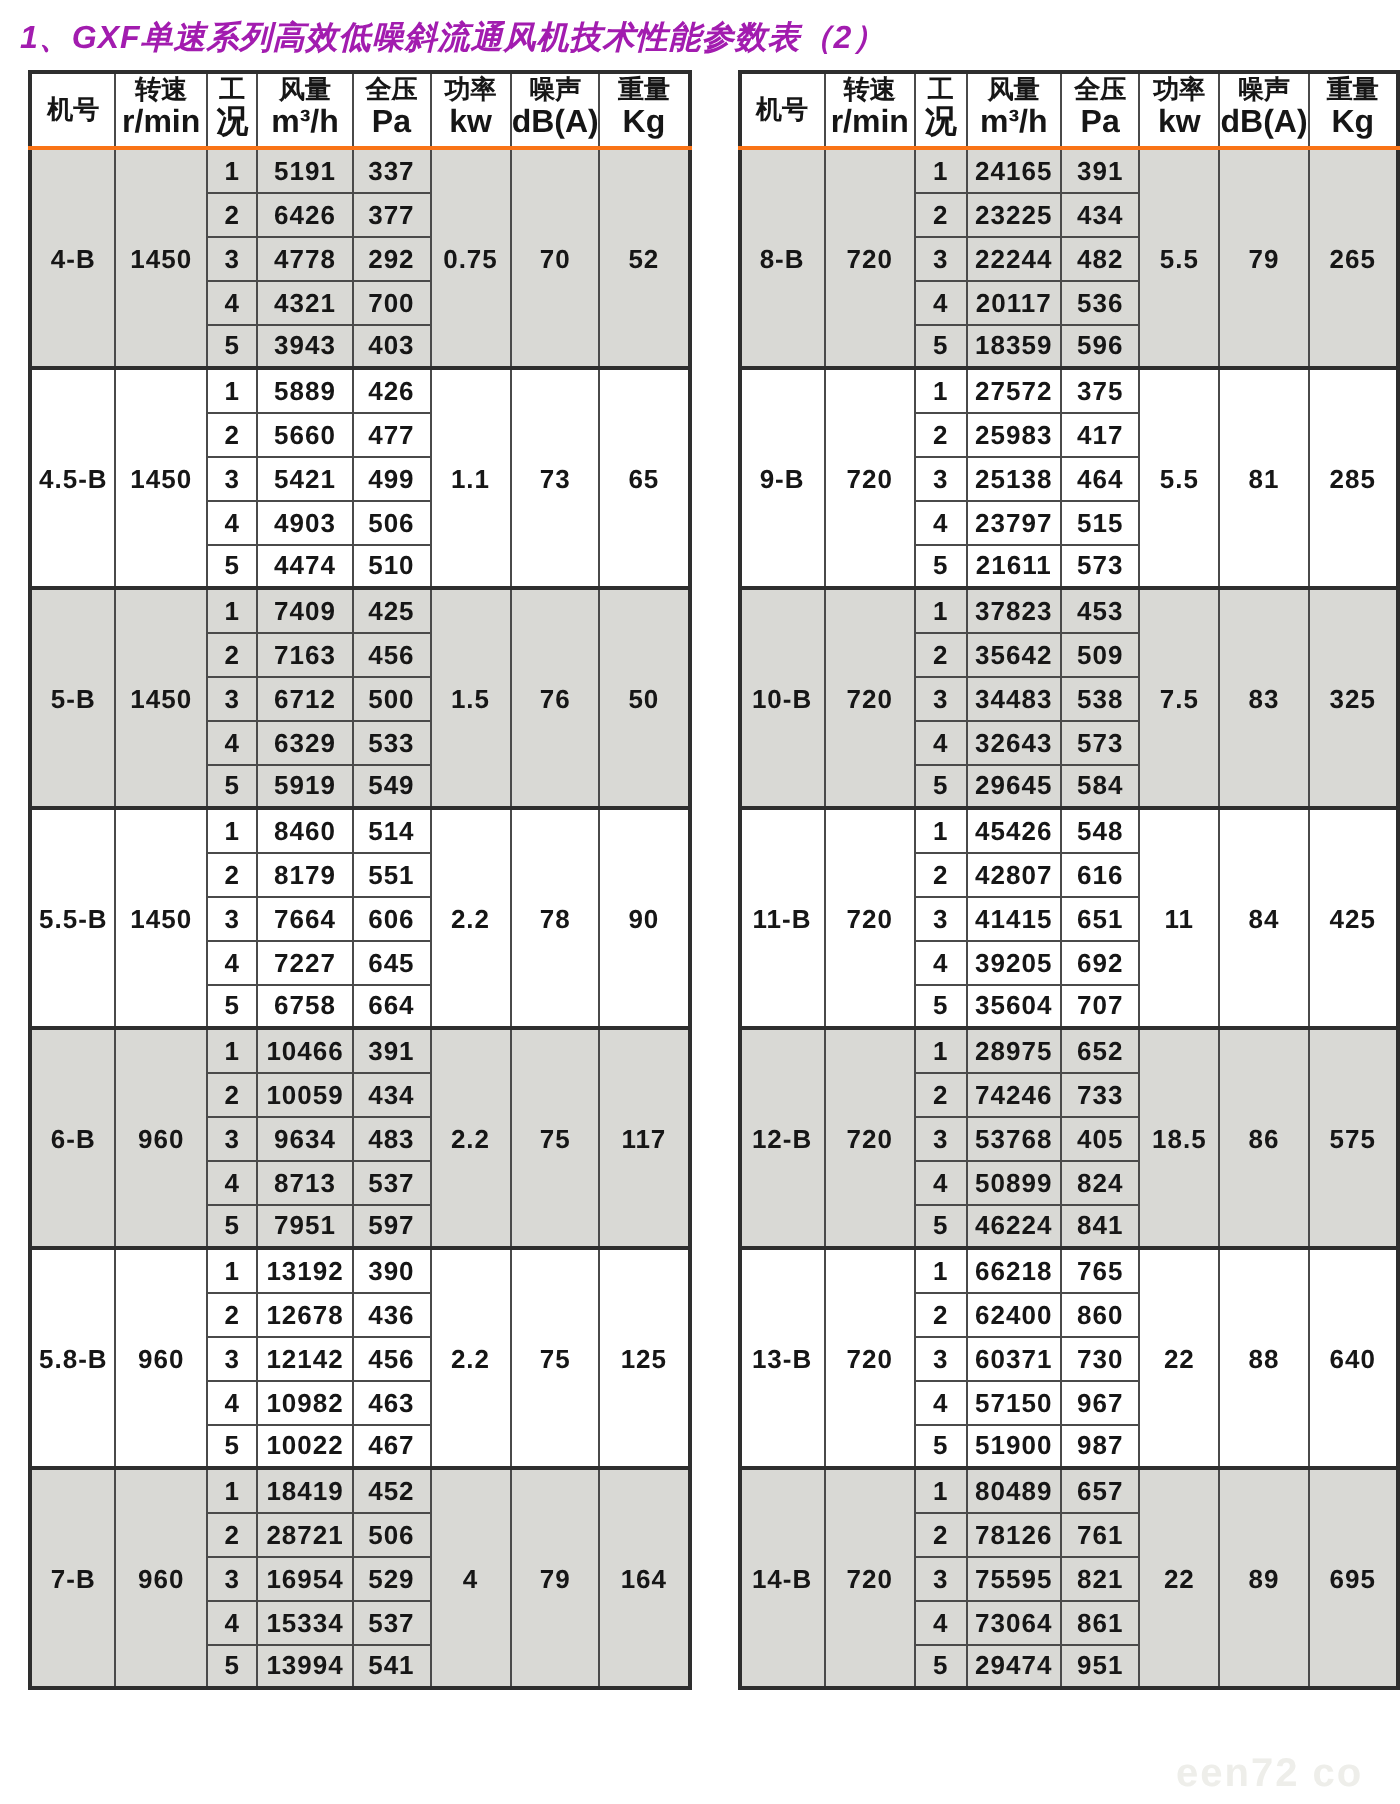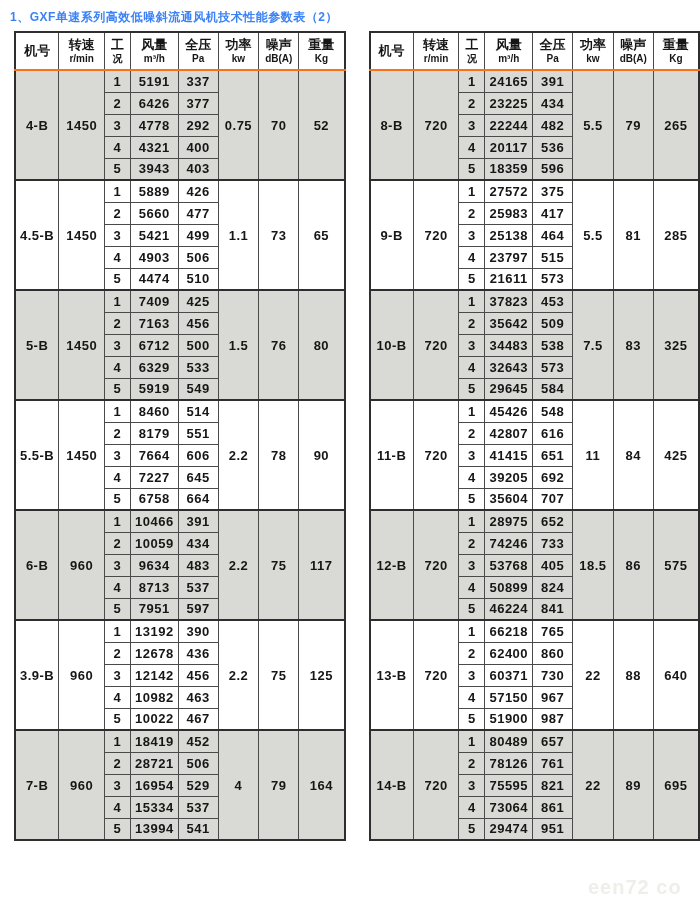--- a/index.html
+++ b/index.html
@@ -5,26 +5,27 @@
   * { box-sizing: border-box; }
   html, body {
     margin: 0; padding: 0;
     width: 700px; height: 902px;
     background: #ffffff;
     font-family: "Liberation Sans", sans-serif;
     overflow: hidden;
     position: relative;
   }
   .title {
-    font-size: 12px;
+    font-size: 16px;
     font-weight: bold;
-    color: #3b82f6;
+    color: #a21caf;
     margin: 9px 0 5px 10px;
     letter-spacing: 0.5px;
     white-space: nowrap;
+    font-style: italic;
   }
   .tables {
     display: flex;
     gap: 23px;
     padding-left: 14px;
   }
   table {
     border-collapse: collapse;
     table-layout: fixed;
     border: 2px solid #2e2e2e;
@@ -38,21 +39,21 @@
     padding: 0;
     overflow: hidden;
   }
   thead th {
     height: 38px;
     font-size: 13px;
     line-height: 1.15;
     background: #ffffff;
   }
   thead { border-bottom: 2px solid #f97316; }
-  th .sub { font-size: 10px; font-weight: bold; }
+  th .sub { font-size: 16px; font-weight: bold; }
   td {
     height: 22px;
     font-size: 13px;
     letter-spacing: 0.5px;
   }
   tbody { border-top: 2px solid #2e2e2e; }
   tbody.shaded td { background: #d9d9d5; }
   .watermark {
     position: absolute;
     left: 588px;
@@ -135,21 +136,21 @@
           <td>377</td>
         </tr>
         <tr>
           <td>3</td>
           <td>4778</td>
           <td>292</td>
         </tr>
         <tr>
           <td>4</td>
           <td>4321</td>
-          <td>400</td>
+          <td>700</td>
         </tr>
         <tr>
           <td>5</td>
           <td>3943</td>
           <td>403</td>
         </tr>
       </tbody>
       <tbody>
         <tr>
           <td rowspan="5">4.5-B</td>
@@ -184,21 +185,21 @@
       </tbody>
       <tbody class="shaded">
         <tr>
           <td rowspan="5">5-B</td>
           <td rowspan="5">1450</td>
           <td>1</td>
           <td>7409</td>
           <td>425</td>
           <td rowspan="5">1.5</td>
           <td rowspan="5">76</td>
-          <td rowspan="5">80</td>
+          <td rowspan="5">50</td>
         </tr>
         <tr>
           <td>2</td>
           <td>7163</td>
           <td>456</td>
         </tr>
         <tr>
           <td>3</td>
           <td>6712</td>
           <td>500</td>
@@ -273,21 +274,21 @@
           <td>537</td>
         </tr>
         <tr>
           <td>5</td>
           <td>7951</td>
           <td>597</td>
         </tr>
       </tbody>
       <tbody>
         <tr>
-          <td rowspan="5">3.9-B</td>
+          <td rowspan="5">5.8-B</td>
           <td rowspan="5">960</td>
           <td>1</td>
           <td>13192</td>
           <td>390</td>
           <td rowspan="5">2.2</td>
           <td rowspan="5">75</td>
           <td rowspan="5">125</td>
         </tr>
         <tr>
           <td>2</td>

